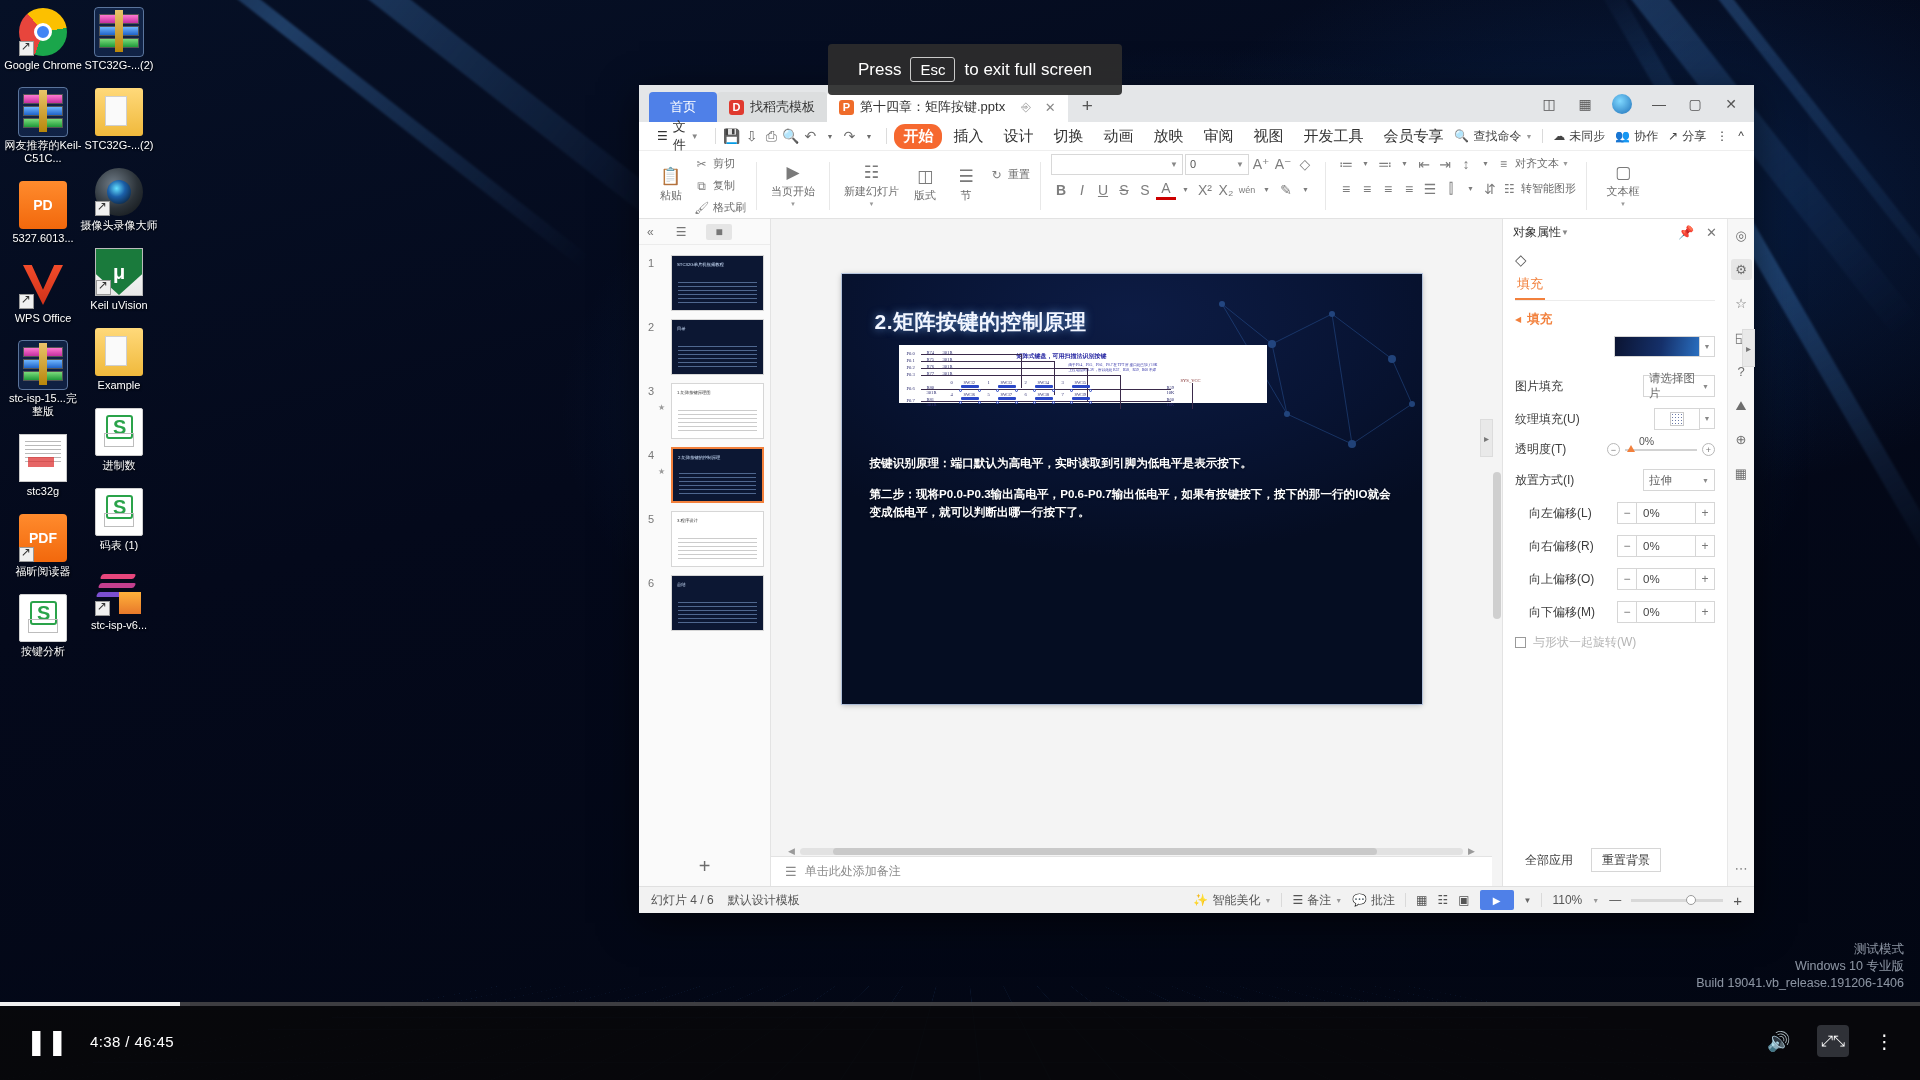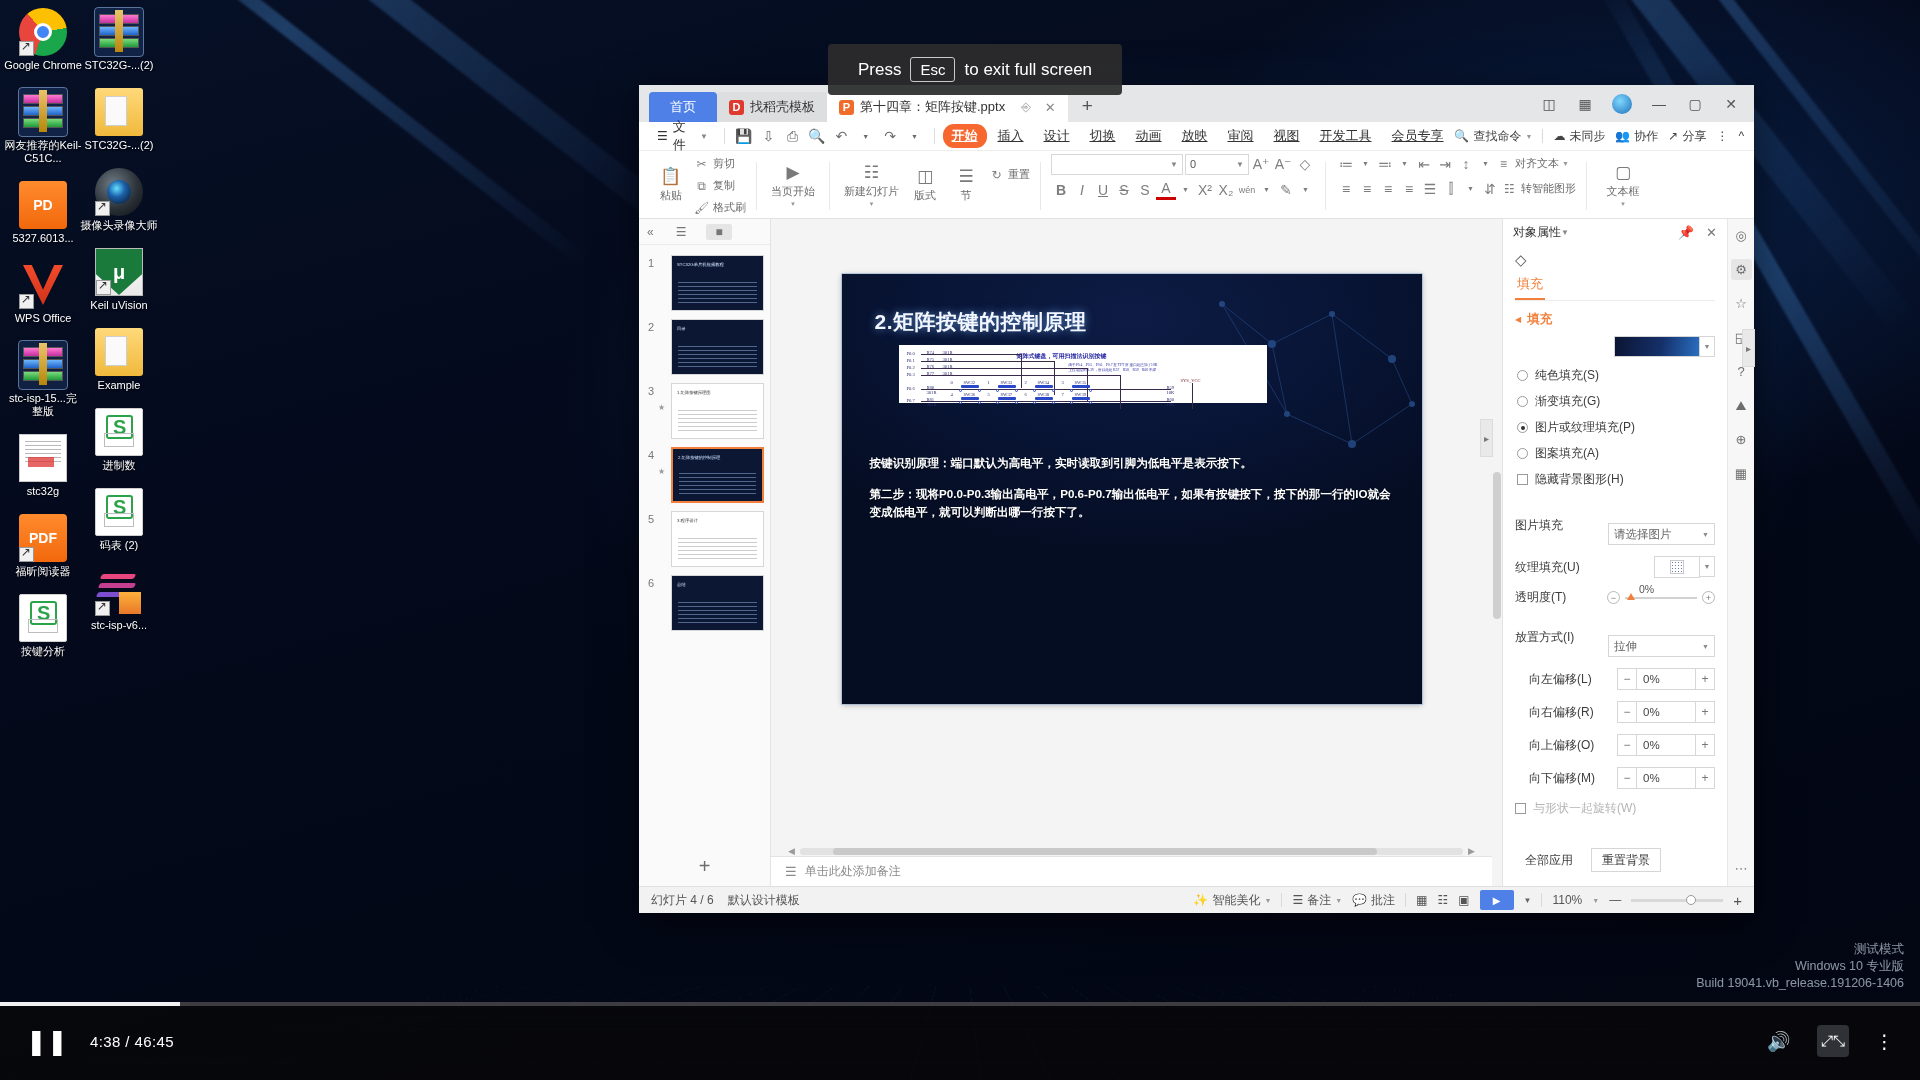--- a/index.html
+++ b/index.html
@@ -162,21 +162,21 @@
       background: radial-gradient(circle at 40% 35%, #7fd8ff, #1d6fb8); margin:0 8px; }
 
   
   .menurow { height:29px; background:#fff; display:flex; align-items:center; padding:0 10px; gap:2px;
      border-bottom:1px solid #eee; position:relative; }
   .m-file { display:flex; align-items:center; gap:5px; font-size:13px; padding:0 8px; color:#333; }
   .m-file .ham { letter-spacing:0; font-size:12px; }
   .qicon { width:24px; height:22px; display:flex; align-items:center; justify-content:center;
       color:#6b6b6b; font-size:14px; }
   .vdiv { width:1px; height:16px; background:#dcdcdc; margin:0 6px; }
-  .mtab { padding:3px 9px; font-size:13px; color:#333; border-radius:11px; white-space:nowrap;text-decoration:underline; }
+  .mtab { padding:3px 9px; font-size:15px; color:#333; border-radius:11px; white-space:nowrap; }
   .mtab.sel { background:#f6682f; color:#fff; font-weight:700; }
   .menu-right { margin-left:auto; display:flex; align-items:center; gap:10px; font-size:12px; color:#444; }
   .menu-right .mi { display:flex; align-items:center; gap:4px; white-space:nowrap; }
 
   
   .ribbon { height:68px; background:#fff; display:flex; align-items:center;
      padding:2px 6px 0; gap:3px; border-bottom:1px solid #e2e2e2; position:relative; }
   .rgroup { display:flex; align-items:center; gap:3px; padding:0 7px; height:64px; }
   .rsep { width:1px; height:48px; background:#e8e8e8; }
   .rbtn { display:flex; flex-direction:column; align-items:center; justify-content:center;
@@ -277,22 +277,22 @@
   .fill-caret { width:15px; height:21px; border:1px solid #d6d6d6; border-left:none; background:#fff;
       display:flex; align-items:center; justify-content:center; font-size:7px; color:#888; }
   .radio-row { display:flex; align-items:center; gap:7px; padding:0 12px 9px 14px; font-size:12px; }
   .radio { width:11px; height:11px; border:1px solid #9a9a9a; border-radius:50%; background:#fff;
       position:relative; flex:none; }
   .radio.on::after { content:""; position:absolute; inset:2.5px; border-radius:50%; background:#333; }
   .cbox { width:11px; height:11px; border:1px solid #9a9a9a; background:#fff; flex:none; }
   .proprow { display:flex; align-items:center; padding:0 12px 11px; font-size:12px; }
   .proprow .lab { flex:none; }
   .proprow .ctl { margin-left:auto; }
-  .sel-box { width:107px; height:22px; border:1px solid #d6d6d6; background:#fff; display:flex;
-      align-items:center; padding:0 5px; font-size:11.5px; color:#666;margin-top:18px; }
+  .sel-box { width:72px; height:22px; border:1px solid #d6d6d6; background:#fff; display:flex;
+      align-items:center; padding:0 5px; font-size:11.5px; color:#666; }
   .sel-box .car { margin-left:auto; font-size:7px; color:#8a8a8a; }
   .tex-box { width:46px; height:22px; border:1px solid #d6d6d6; background:#fff; display:flex;
       align-items:center; justify-content:center; }
   .tex-swatch { width:14px; height:14px;
       background-image: radial-gradient(circle, #6a7aa8 .8px, transparent .8px);
       background-size: 3px 3px; border:1px solid #c9c9c9; }
   .slider { display:flex; align-items:center; gap:5px; margin-left:auto; position:relative; }
   .slider .mn, .slider .px { width:13px; height:13px; border:1px solid #b8b8b8; border-radius:50%;
       display:flex; align-items:center; justify-content:center; font-size:9px; color:#777; }
   .slider .track { width:72px; height:2px; background:#d2d2d2; position:relative; }
@@ -468,21 +468,21 @@
           <div class="s">S</div>
           <div class="rows"></div>
         </div>
         <div class="label">进制数</div>
       </div>
       <div class="desk-icon">
         <div class="glyph ic-sheet">
           <div class="s">S</div>
           <div class="rows"></div>
         </div>
-        <div class="label">码表 (2)</div>
+        <div class="label">码表 (1)</div>
       </div>
       <div class="desk-icon">
         <div class="glyph ic-isp">
           <div class="bar" style="left:6px;top:6px;width:34px;background:#e8467c;transform:skewX(-25deg)"></div>
           <div class="bar" style="left:4px;top:15px;width:36px;background:#c43f8f;transform:skewX(-25deg)"></div>
           <div class="bar" style="left:2px;top:24px;width:30px;background:#7b4fd0;transform:skewX(-25deg)"></div>
           <div style="position:absolute;right:2px;bottom:2px;width:22px;height:22px;background:linear-gradient(#ffb13b,#e8792a)"></div>
           <span class="shortcut"></span>
         </div>
         <div class="label">stc-isp-v6...</div>
@@ -934,42 +934,20 @@
       <div class="sect-hd">
         <span class="tri">◀</span>
         <span>填充</span>
       </div>
 
       <div class="fillrow">
         <div class="fill-swatch"></div>
         <div class="fill-caret">▼</div>
       </div>
 
-      <div id="fill-options">
-          <div class="radio-row">
-            <span class="radio"></span>
-            <span>纯色填充(S)</span>
-          </div>
-          <div class="radio-row">
-            <span class="radio"></span>
-            <span>渐变填充(G)</span>
-          </div>
-          <div class="radio-row">
-            <span class="radio on"></span>
-            <span>图片或纹理填充(P)</span>
-          </div>
-          <div class="radio-row">
-            <span class="radio"></span>
-            <span>图案填充(A)</span>
-          </div>
-          <div class="radio-row">
-            <span class="cbox"></span>
-            <span>隐藏背景图形(H)</span>
-          </div>
-        </div>
 
       <div class="proprow" style="padding-top:8px">
         <span class="lab">图片填充</span>
         <div class="ctl sel-box">
           <span>请选择图片</span>
           <span class="car">▼</span>
         </div>
       </div>
 
       <div class="proprow">

